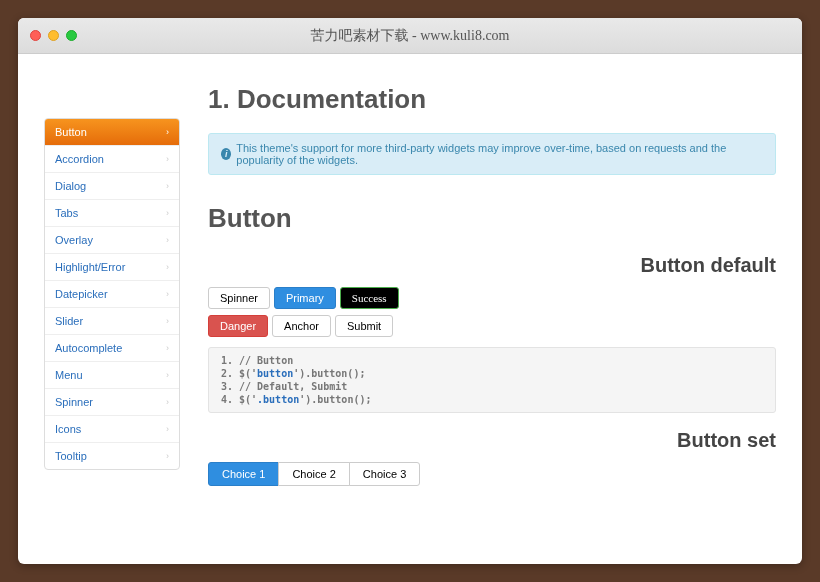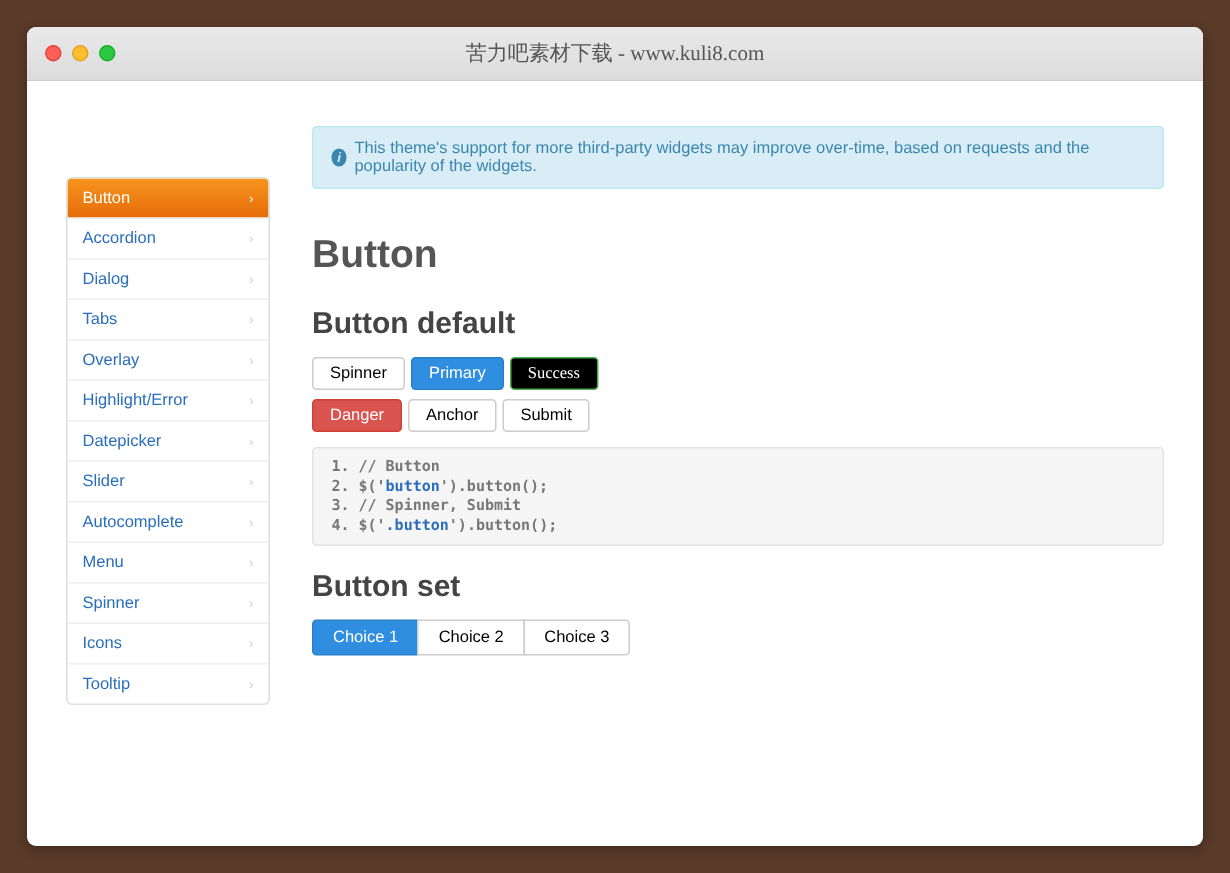--- a/index.html
+++ b/index.html
@@ -112,20 +112,21 @@
   font-size: 26px;
   font-weight: 700;
   color: #555;
   margin-bottom: 20px;
 }
 h3 {
   font-size: 20px;
   font-weight: 700;
   color: #444;
   margin-bottom: 10px;
+  text-align: right;
 }
 .btn-row { display: flex; gap: 4px; margin-bottom: 6px; }
 .btn {
   padding: 4px 11px;
   border-radius: 3px;
   font-size: 11px;
   border: 1px solid #ccc;
   background: #fff;
   cursor: pointer;
 }
@@ -224,20 +225,21 @@
             <span class="chev">›</span>
           </div>
           <div class="nav-item">
             <span>Tooltip</span>
             <span class="chev">›</span>
           </div>
         </div>
     </div>
 
     <div class="main">
+      <h1>1. Documentation</h1>
 
       <div class="alert">
         <span class="info-icon">i</span>
         <span>This theme's support for more third-party widgets may improve over-time, based on requests and the popularity of the widgets.</span>
       </div>
 
       <h2>Button</h2>
 
       <h3>Button default</h3>
       <div class="btn-row">
@@ -248,21 +250,21 @@
       <div class="btn-row">
         <button class="btn danger">Danger</button>
         <button class="btn">Anchor</button>
         <button class="btn">Submit</button>
       </div>
 
       <div class="code">
         <ol id="code-lines">
             <li>// Button</li>
             <li>$('<span class="kw">button</span>').button();</li>
-            <li>// Spinner, Submit</li>
+            <li>// Default, Submit</li>
             <li>$('<span class="kw">.button</span>').button();</li>
           </ol>
       </div>
 
       <h3>Button set</h3>
       <div class="btnset">
         <button class="seg active">Choice 1</button>
         <button class="seg">Choice 2</button>
         <button class="seg">Choice 3</button>
       </div>

